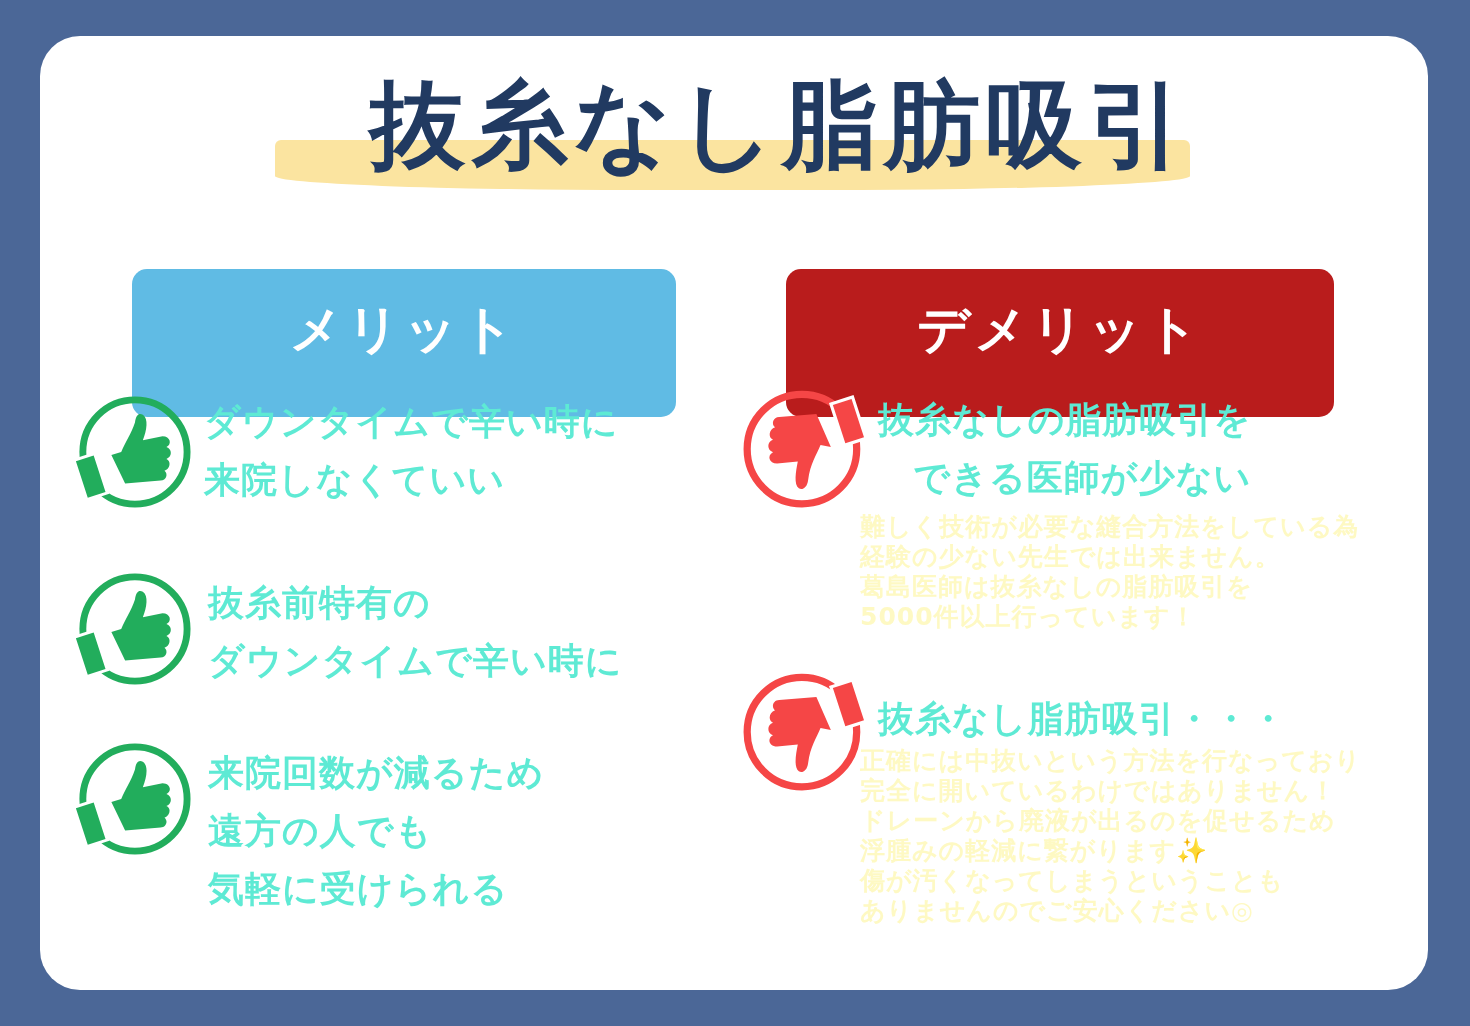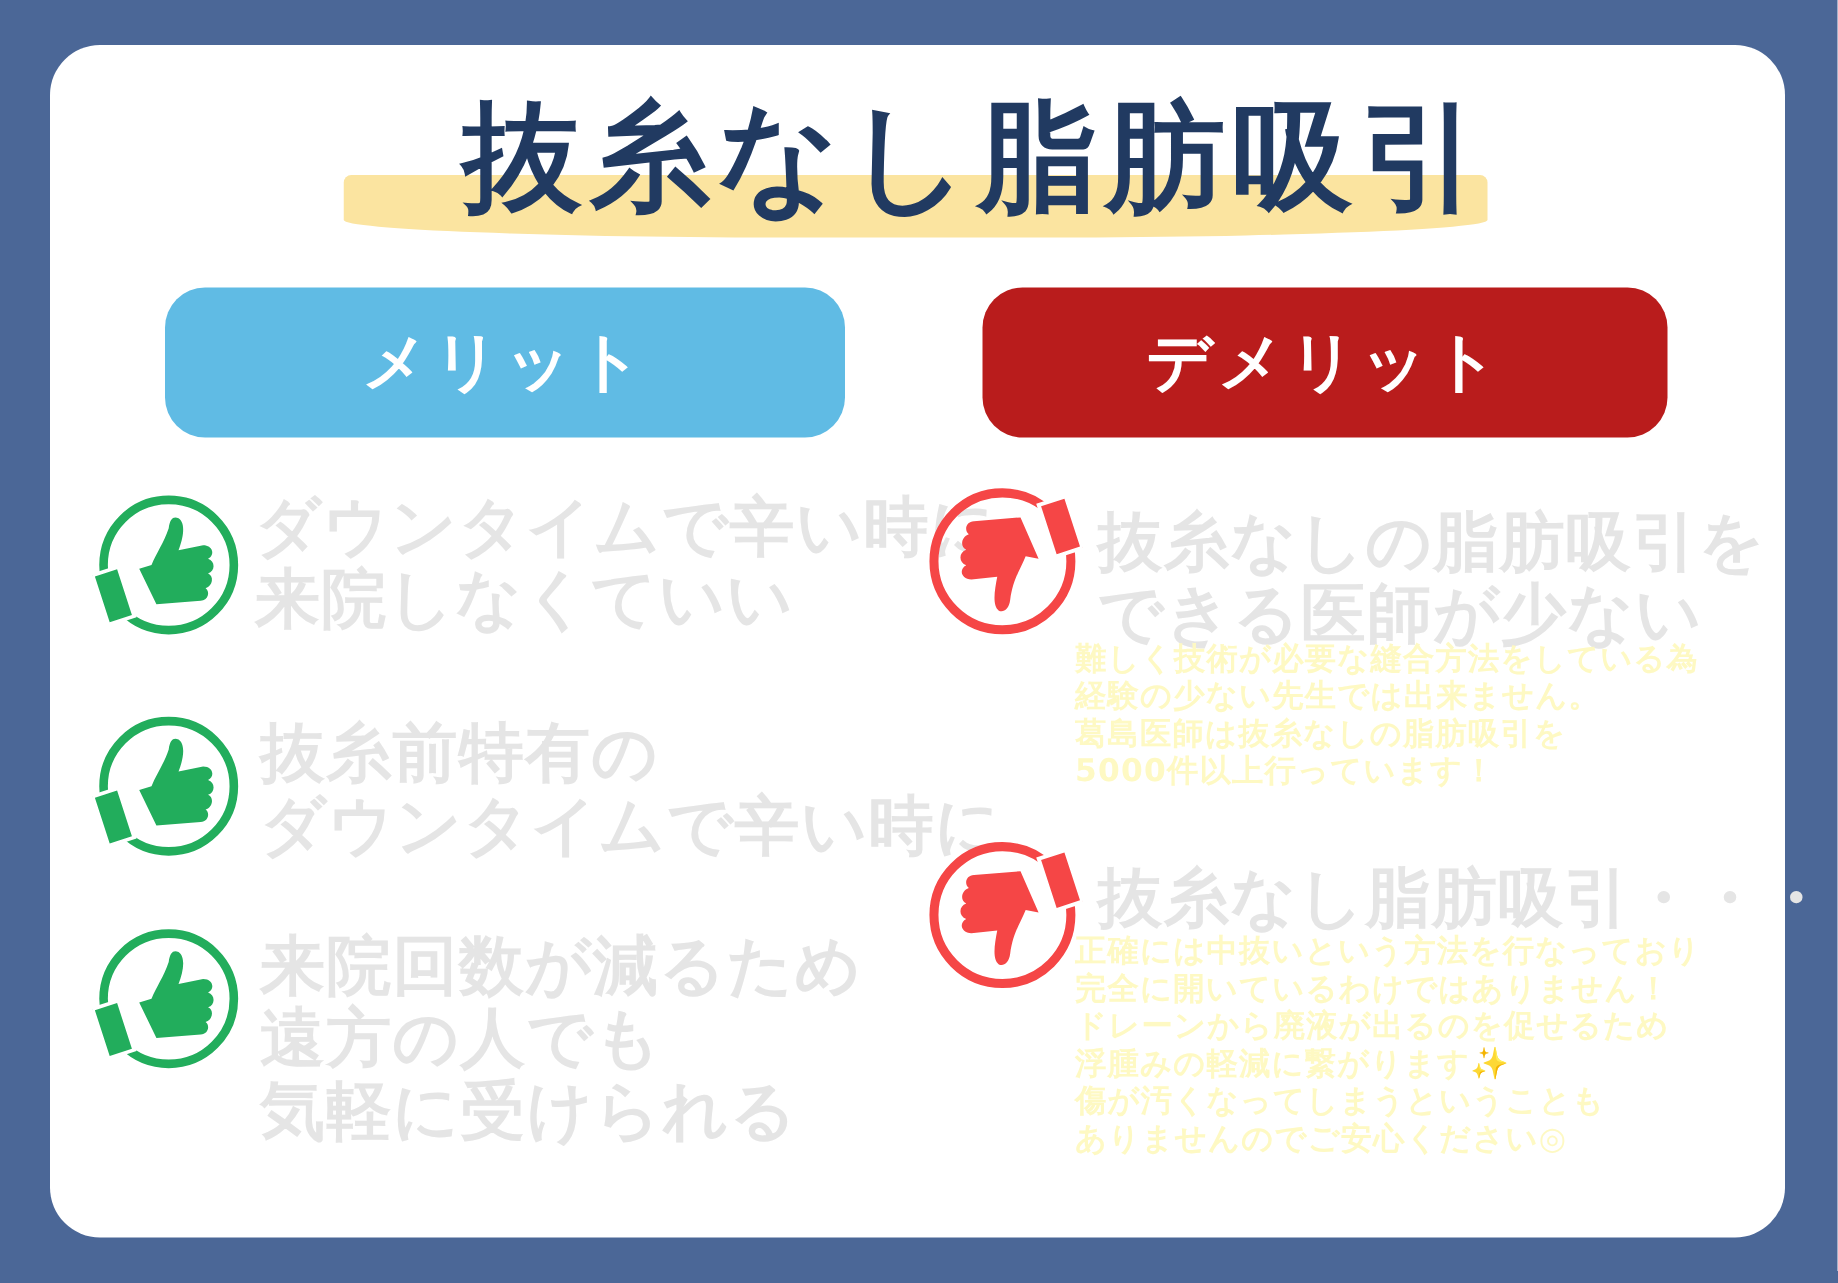--- a/index.html
+++ b/index.html
@@ -14,30 +14,30 @@
   .title-wrap { position:absolute; left:275px; top:55px; width:915px; height:140px; }
   .title-highlight {
     position:absolute; left:0; top:85px; width:915px; height:50px; background:#fbe4a0;
     border-radius:6px 6px 40% 40% / 6px 6px 14px 14px;
   }
   .title {
     position:absolute; left:0; top:0; width:915px; text-align:right;
     font-size:96px; font-weight:bold; color:#213a61; letter-spacing:6px; line-height:140px;
   }
   .pill {
-    position:absolute; height:120px; border-radius:32px; color:#fff; text-align:center;
-    font-size:52px; font-weight:bold; line-height:120px; letter-spacing:4px;
+    position:absolute; height:148px; border-radius:15px; color:#fff; text-align:center;
+    font-size:52px; font-weight:bold; line-height:120px; letter-spacing:4px;margin-top:39px;
   }
   .pill.merit { left:132px; top:230px; width:544px; background:#60bbe4; }
   .pill.demerit { left:786px; top:230px; width:548px; background:#b91c1c; }
 
   .item { position:absolute; }
   .icon { position:absolute; width:118px; height:118px; }
   .item-text {
-    position:absolute; color:#e5e5e5; font-weight:bold; font-size:52px; line-height:58px;
+    position:absolute; color:#5eead4; font-weight:bold; font-size:36px; line-height:58px;
     white-space:pre; letter-spacing:1px;
   }
   .note {
     position:absolute; color:#fef9c3; font-weight:bold; font-size:25px; line-height:30px;
     white-space:pre; letter-spacing:1px;
   }
 </style>
 </head>
 <body>
 
@@ -81,21 +81,21 @@
 遠方の人でも
 気軽に受けられる</div>
 </div>
 
 <div class="item" style="left:742px;top:385px;">
   <svg class="icon" viewBox="0 0 120 120" style="left:0;top:0;width:124px;height:124px;">
     <circle cx="58" cy="62" r="53" fill="none" stroke="#f54646" stroke-width="7"></circle>
     <path d="M86 60 L76 58 C72 68 66 76 64 92 C63 100 58 102 55 100 C50 96 52 84 54 74 L34 76 C26 76 24 68 30 65 C24 63 24 55 30 53 C25 51 26 43 32 41 C28 38 30 31 36 31 L72 28 Z" fill="#f54646"></path>
     <rect x="92" y="14" width="22" height="42" transform="rotate(-18 103 35)" fill="#f54646" stroke="#fff" stroke-width="3"></rect>
   </svg>
-  <div class="item-text" style="left:136px;top:20px;">抜糸なしの脂肪吸引を
+  <div class="item-text" style="left:136px;top:6px;text-align:right;">抜糸なしの脂肪吸引を
 できる医師が少ない</div>
   <div class="note" style="left:118px;top:127px;">難しく技術が必要な縫合方法をしている為
 経験の少ない先生では出来ません。
 葛島医師は抜糸なしの脂肪吸引を
 5000件以上行っています！</div>
 </div>
 
 <div class="item" style="left:742px;top:668px;">
   <svg class="icon" viewBox="0 0 120 120" style="left:0;top:0;width:124px;height:124px;">
     <circle cx="58" cy="62" r="53" fill="none" stroke="#f54646" stroke-width="7"></circle>

